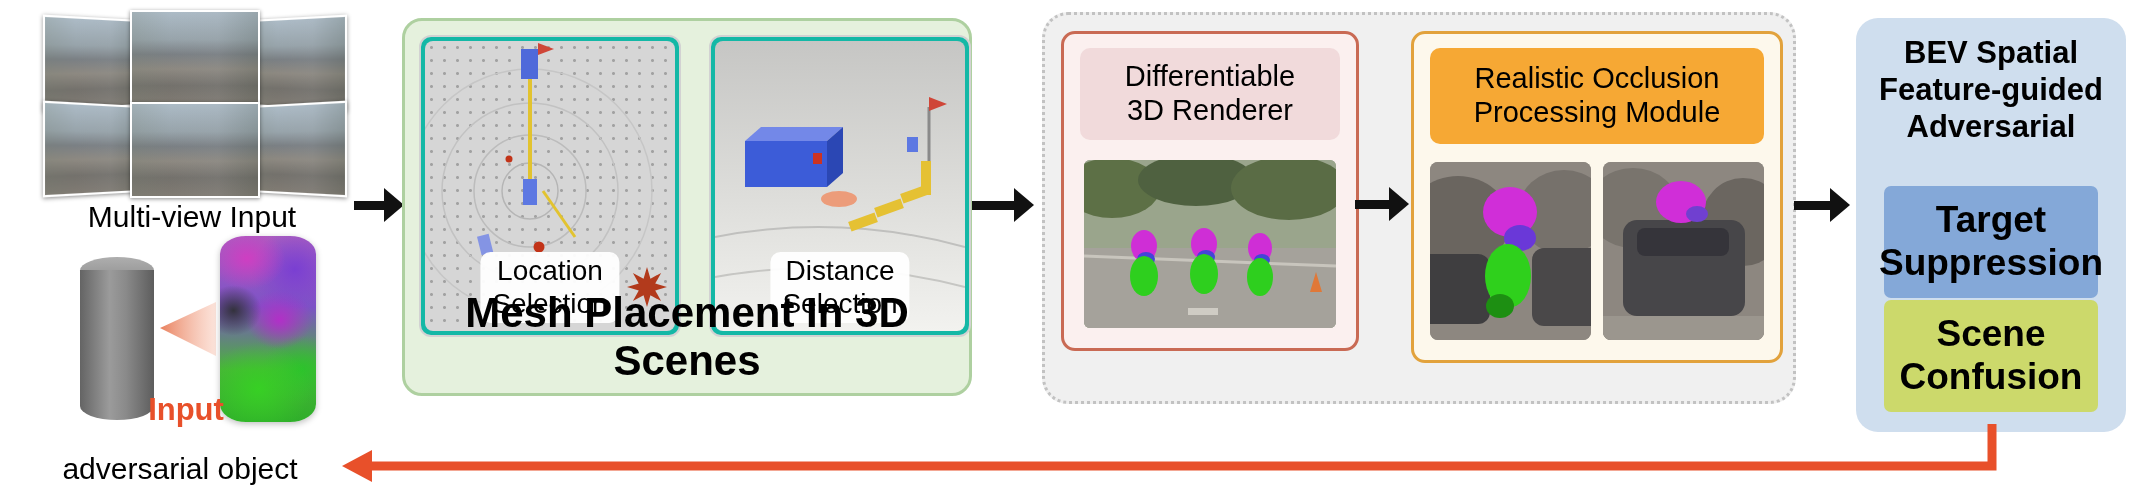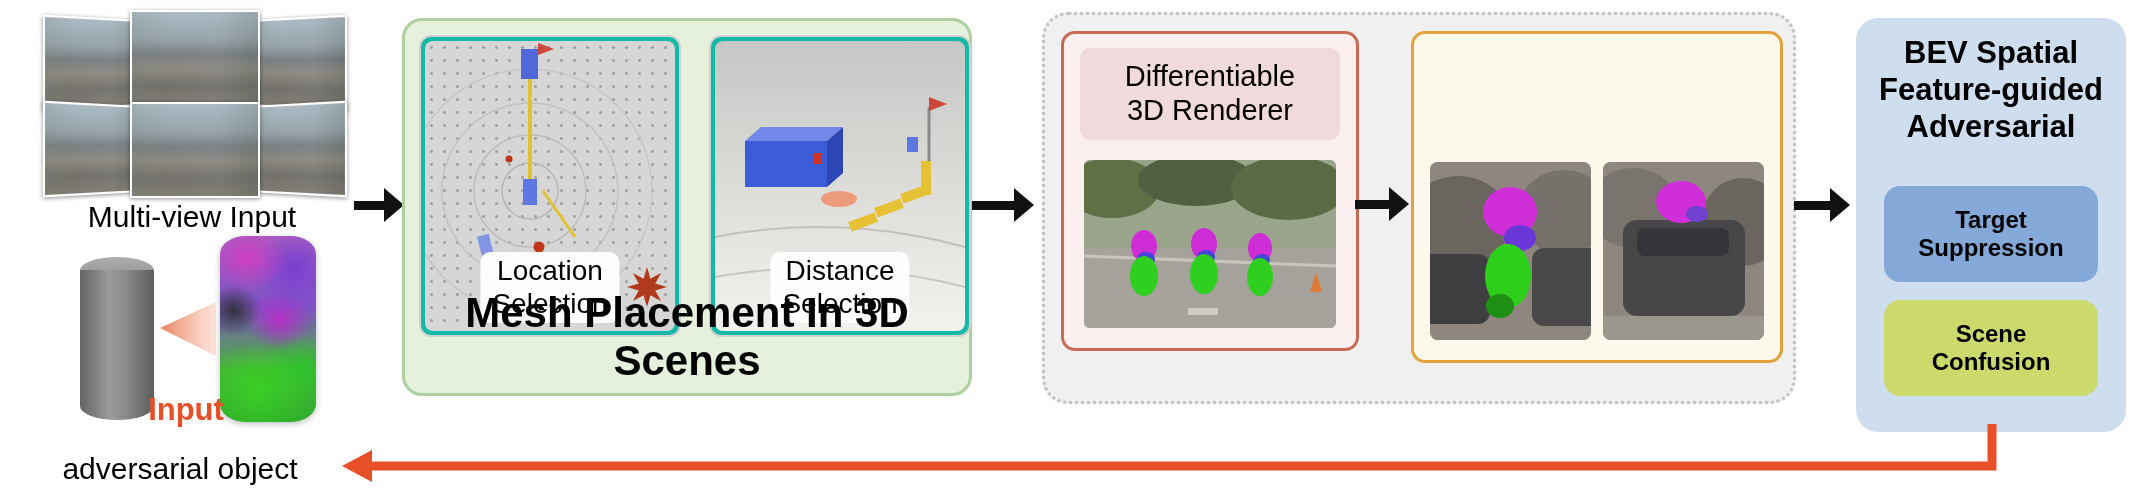--- a/index.html
+++ b/index.html
@@ -68,23 +68,23 @@
                 font-size:29px;text-align:center;}
   .occl-img{position:absolute;top:128px;width:161px;height:178px;border-radius:8px;overflow:hidden;background:#8d8780;}
   .occl-1{left:16px;}
   .occl-2{left:189px;}
   .dashed-title{position:absolute;left:0;right:0;bottom:8px;text-align:center;font-weight:bold;font-size:31px;}
 
   
   .blue-box{left:1856px;top:18px;width:270px;height:414px;border-radius:22px;
             background:var(--blue-box-bg,#cfdeee);}
   .bev-title{position:absolute;left:6px;right:6px;top:16px;text-align:center;font-weight:bold;font-size:31px;line-height:1.2;}
-  .bev-btn{position:absolute;left:28px;width:214px;height:96px;border-radius:16px;
+  .bev-btn{position:absolute;left:28px;width:214px;height:112px;border-radius:7px;
            display:flex;align-items:center;justify-content:center;text-align:center;
-           font-weight:bold;font-size:24px;}
+           font-weight:bold;font-size:37px;}
   .btn-target{top:168px;background:var(--target-btn-bg,#84a8d8);}
   .btn-scene{top:282px;background:var(--scene-btn-bg,#ccd96b);}
 
   
   .cyl-top{left:80px;top:257px;width:74px;height:27px;border-radius:50%;
            background:linear-gradient(180deg,#aeaeae,#8d8d8d);}
   .cyl-body{left:80px;top:270px;width:74px;height:150px;
             background:linear-gradient(90deg,#646464,#9b9b9b 40%,#8a8a8a 62%,#5d5d5d);
             border-radius:0 0 37px 37px / 0 0 14px 14px;}
   .beam{left:158px;top:300px;width:60px;height:58px;}
@@ -212,20 +212,22 @@
         </svg>
       </div>
     </div>
 
     <div class="arrow-black arrow-3">
       <div class="bar"></div>
       <div class="head"></div>
     </div>
 
     <div class="orange-box">
+      <div class="orange-label multiline">Realistic Occlusion
+Processing Module</div>
       <div class="occl-img occl-1">
         <svg viewBox="0 0 161 178" preserveAspectRatio="none">
           <rect width="161" height="178" fill="#8d8780"></rect>
           <ellipse cx="28" cy="60" rx="52" ry="46" fill="#6a655f"></ellipse>
           <ellipse cx="134" cy="50" rx="46" ry="42" fill="#76716b"></ellipse>
           <rect x="-12" y="92" width="72" height="70" rx="12" fill="#3f3e40"></rect>
           <rect x="102" y="86" width="72" height="78" rx="12" fill="#4a4849"></rect>
           <ellipse cx="80" cy="50" rx="27" ry="25" fill="#d02ed8"></ellipse>
           <ellipse cx="90" cy="76" rx="16" ry="13" fill="#6a38d8"></ellipse>
           <ellipse cx="78" cy="114" rx="23" ry="32" fill="#2fd01c"></ellipse>

